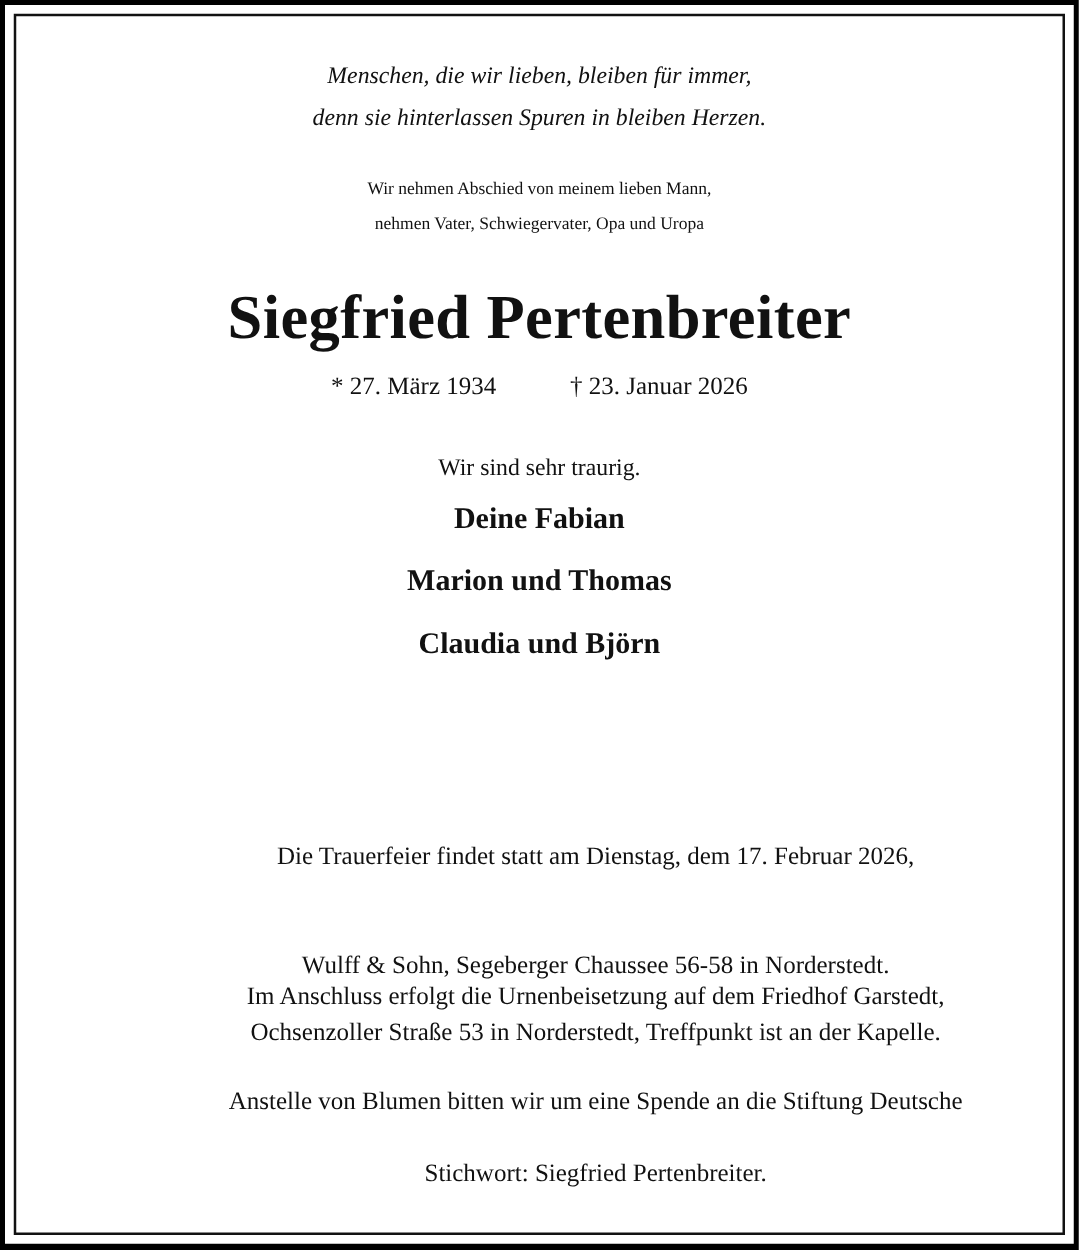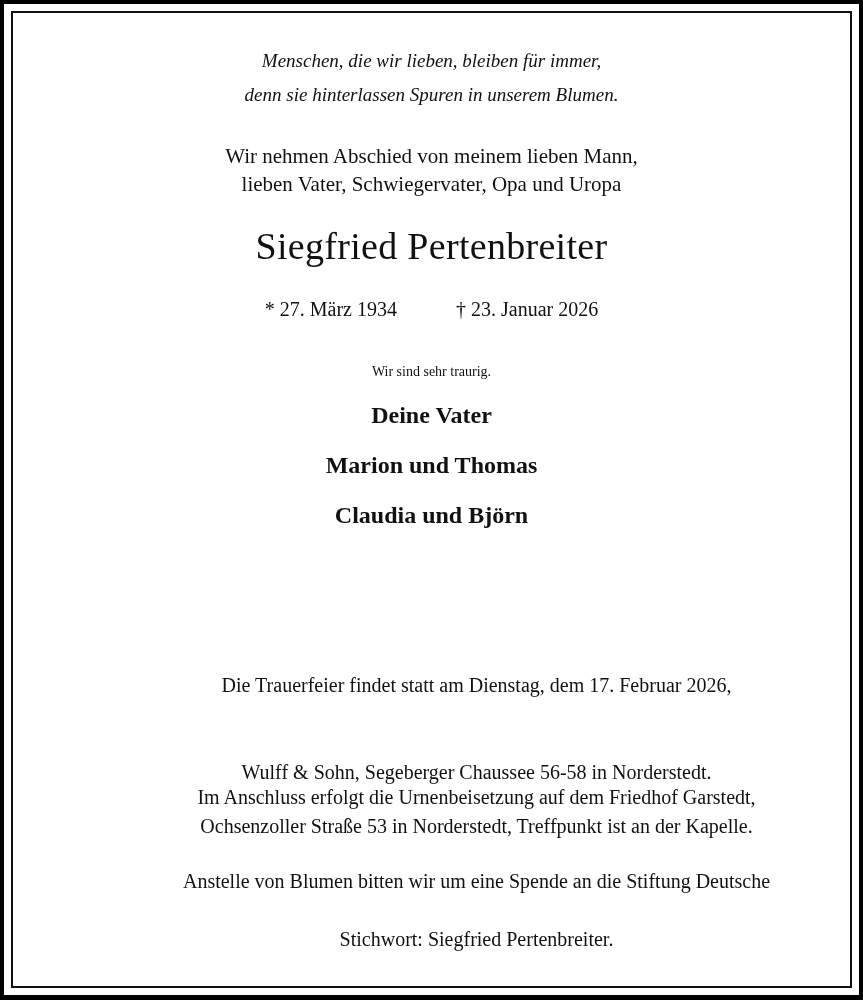--- a/index.html
+++ b/index.html
@@ -17,51 +17,51 @@
       position: absolute; left: 11px; top: 11px; right: 11px; bottom: 12px;
       border: 2px solid #111; background: #fff;
       box-sizing: border-box;
     }
     .content {
       position: absolute; left: 0; top: 0; width: 787px; height: 1000px;
       text-align: center;
     }
     .line { position: absolute; left: 0; width: 863px; text-align: center; white-space: nowrap; }
     .motto { font-style: italic; font-size: 19px; }
-    .intro { font-size: 21px; }
-    .name { font-size: 38px; font-weight: normal; letter-spacing: 0.3px; }
+    .intro { font-size: 14px; }
+    .name { font-size: 50px; font-weight: bold; letter-spacing: 0.3px; }
     .dates { font-size: 20px; }
     .dates span { display: inline-block; }
     .dates .birth { margin-right: 59px; }
-    .sad { font-size: 14px; }
+    .sad { font-size: 19px; }
     .mourner { font-size: 24px; font-weight: bold; }
     .body-text { font-size: 20px; margin-left: 45px; }
   </style>
 </head>
 <body>
 
 <div class="outer-gap"></div>
 <div class="inner-frame"></div>
 
 <div class="content">
   <div class="line motto" style="top:50px">Menschen, die wir lieben, bleiben für immer,</div>
-  <div class="line motto" style="top:84px">denn sie hinterlassen Spuren in unserem Blumen.</div>
+  <div class="line motto" style="top:84px">denn sie hinterlassen Spuren in bleiben Herzen.</div>
 
   <div class="line intro" style="top:144px">Wir nehmen Abschied von meinem lieben Mann,</div>
-  <div class="line intro" style="top:172px">lieben Vater, Schwiegervater, Opa und Uropa</div>
+  <div class="line intro" style="top:172px">nehmen Vater, Schwiegervater, Opa und Uropa</div>
 
   <div class="line name" style="top:224px">Siegfried Pertenbreiter</div>
 
   <div class="line dates" style="top:298px">
     <span class="birth">* 27. März 1934</span><span>† 23. Januar 2026</span>
   </div>
 
   <div class="line sad" style="top:364px">Wir sind sehr traurig.</div>
 
-  <div class="line mourner" style="top:402px">Deine Vater</div>
+  <div class="line mourner" style="top:402px">Deine Fabian</div>
   <div class="line mourner" style="top:502px">Claudia und Björn</div>
   <div class="line mourner" style="top:452px">Marion und Thomas</div>
 
   <div class="line body-text" style="top:674px">Die Trauerfeier findet statt am Dienstag, dem 17. Februar 2026,</div>
   <div class="line body-text" style="top:761px">Wulff &amp; Sohn, Segeberger Chaussee 56-58 in Norderstedt.</div>
 
   <div class="line body-text" style="top:786px">Im Anschluss erfolgt die Urnenbeisetzung auf dem Friedhof Garstedt,</div>
   <div class="line body-text" style="top:815px">Ochsenzoller Straße 53 in Norderstedt, Treffpunkt ist an der Kapelle.</div>
 
   <div class="line body-text" style="top:870px">Anstelle von Blumen bitten wir um eine Spende an die Stiftung Deutsche</div>

